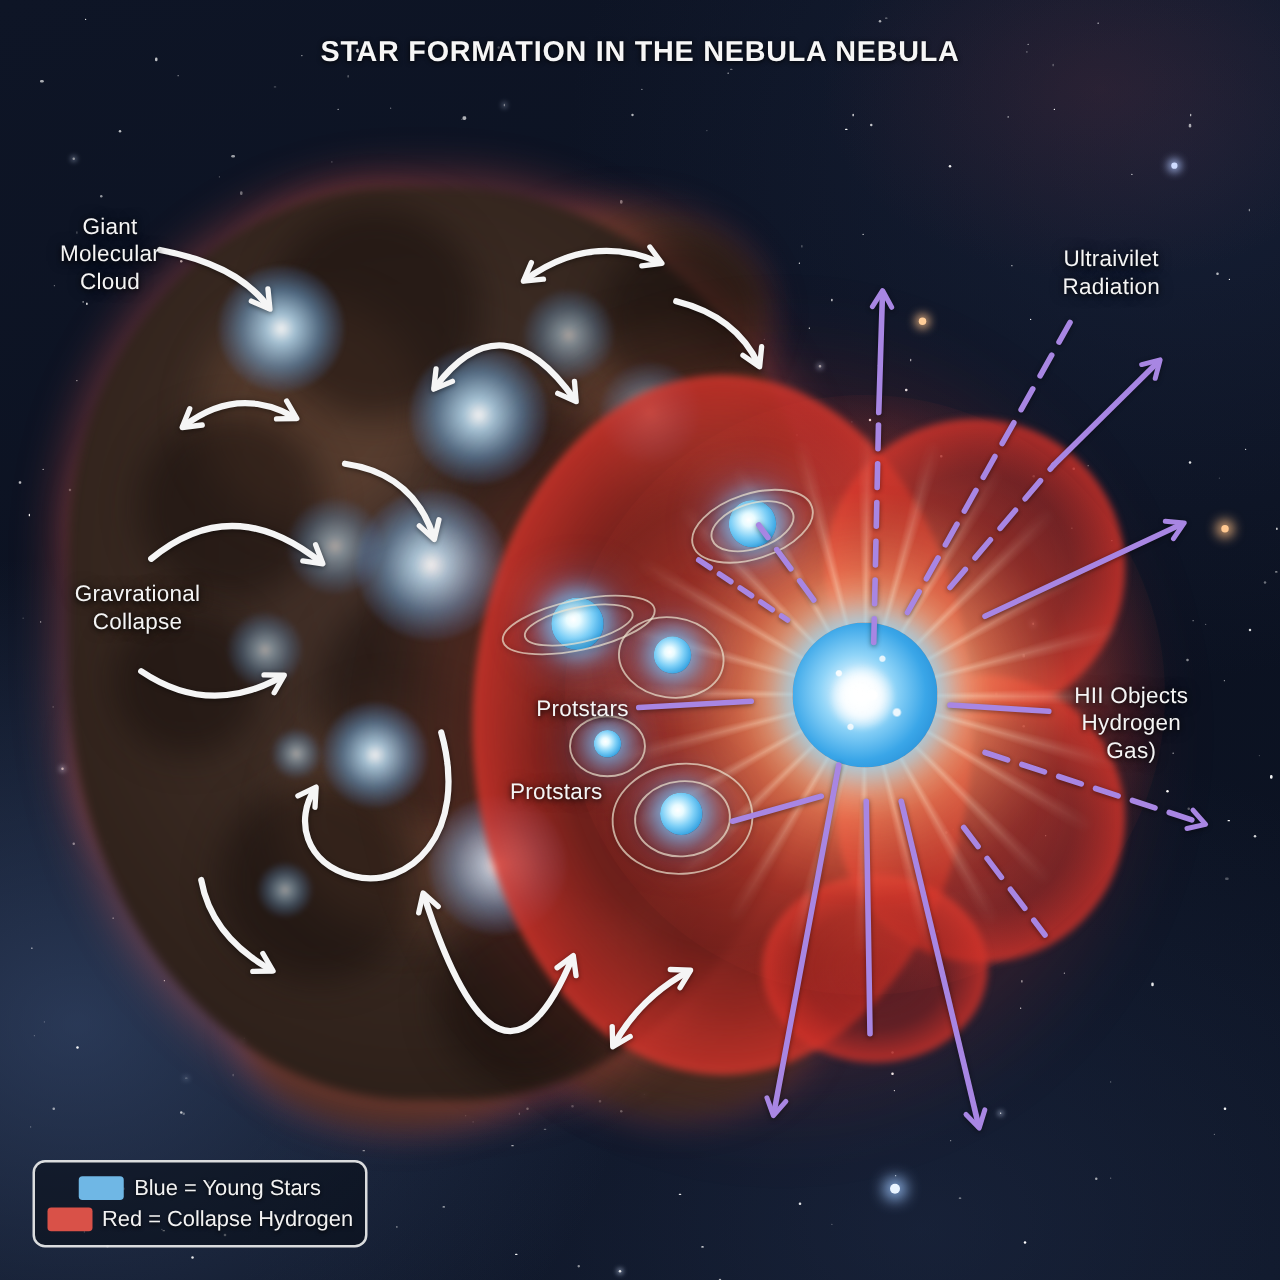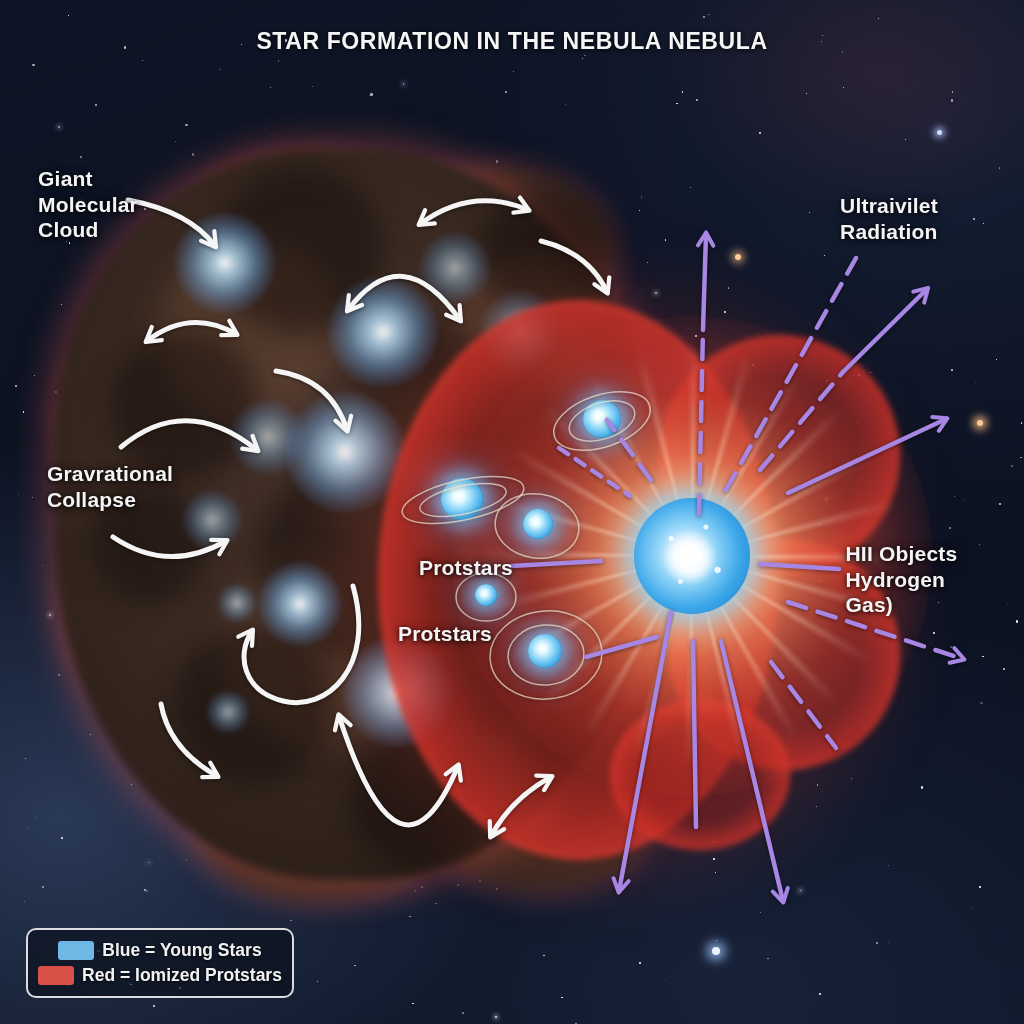--- a/index.html
+++ b/index.html
@@ -61,31 +61,31 @@
     box-shadow:0 0 18px 6px rgba(120,200,255,.8),0 0 36px 14px rgba(90,160,255,.35);}
   
   #overlay{position:absolute;inset:0;z-index:7;filter:drop-shadow(0 1px 2px rgba(0,0,0,.45));}
   .warrows path{stroke:#f5f5f5;stroke-width:5;fill:none;stroke-linecap:round;}
   .parrows path{stroke:#a886e3;stroke-width:4.5;fill:none;stroke-linecap:round;}
   .rings ellipse{stroke:rgba(238,228,208,.7);stroke-width:1.5;fill:none;}
   .dash{stroke-dasharray:19 12;}
   .dash2{stroke-dasharray:11 9;stroke-width:4;}
   
   .lbl{position:absolute;transform:translate(-50%,-50%);z-index:8;color:#f4f4f4;
-    font-weight:700;font-size:21px;line-height:1.22;white-space:pre-line;
+    font-weight:400;font-size:18px;line-height:1.22;text-align:center;white-space:pre-line;
     text-shadow:0 1px 4px rgba(0,0,0,.85),0 0 10px rgba(0,0,0,.5);letter-spacing:.2px;}
   #title{position:absolute;left:512px;top:41px;transform:translate(-50%,-50%);z-index:8;
     color:#f6f6f6;font-weight:700;font-size:23px;letter-spacing:.6px;white-space:nowrap;
     text-shadow:0 1px 4px rgba(0,0,0,.9);}
   
   #legend{position:absolute;left:26px;top:928px;width:268px;z-index:9;
     border:2px solid rgba(255,255,255,.85);border-radius:10px;
     background:rgba(8,12,22,.55);padding:8px 10px;box-sizing:border-box;}
   .lrow{display:flex;align-items:center;justify-content:center;gap:8px;height:25px;
-    color:#f2f2f2;font-weight:700;font-size:17.5px;white-space:nowrap;
+    color:#f2f2f2;font-weight:400;font-size:17.5px;white-space:nowrap;
     text-shadow:0 1px 3px rgba(0,0,0,.8);}
   .swatch{width:36px;height:19px;border-radius:3px;flex:0 0 auto;}
 </style>
 </head>
 <body>
 
 <div id="scene">
 
   <div id="starfield">
       <div class="sdot" style="left: 194.5px; top: 829.9px; width: 1.03194px; height: 1.03194px; opacity: 0.73; box-shadow: rgba(210, 225, 255, 0.7) 0px 0px 4px 1.5px;"></div>
@@ -521,17 +521,17 @@
   <div class="lbl" style="left:905px;top:579px;">HII Objects
 Hydrogen Gas)</div>
 
   <div id="legend">
     <div class="lrow">
       <span class="swatch" style="background: rgb(111, 183, 229);"></span>
       <span>Blue = Young Stars</span>
     </div>
     <div class="lrow">
       <span class="swatch" style="background: rgb(217, 81, 72);"></span>
-      <span>Red = Iomized Protstars</span>
+      <span>Red = Collapse Hydrogen</span>
     </div>
   </div>
 
 </div>
 
 </body></html>

